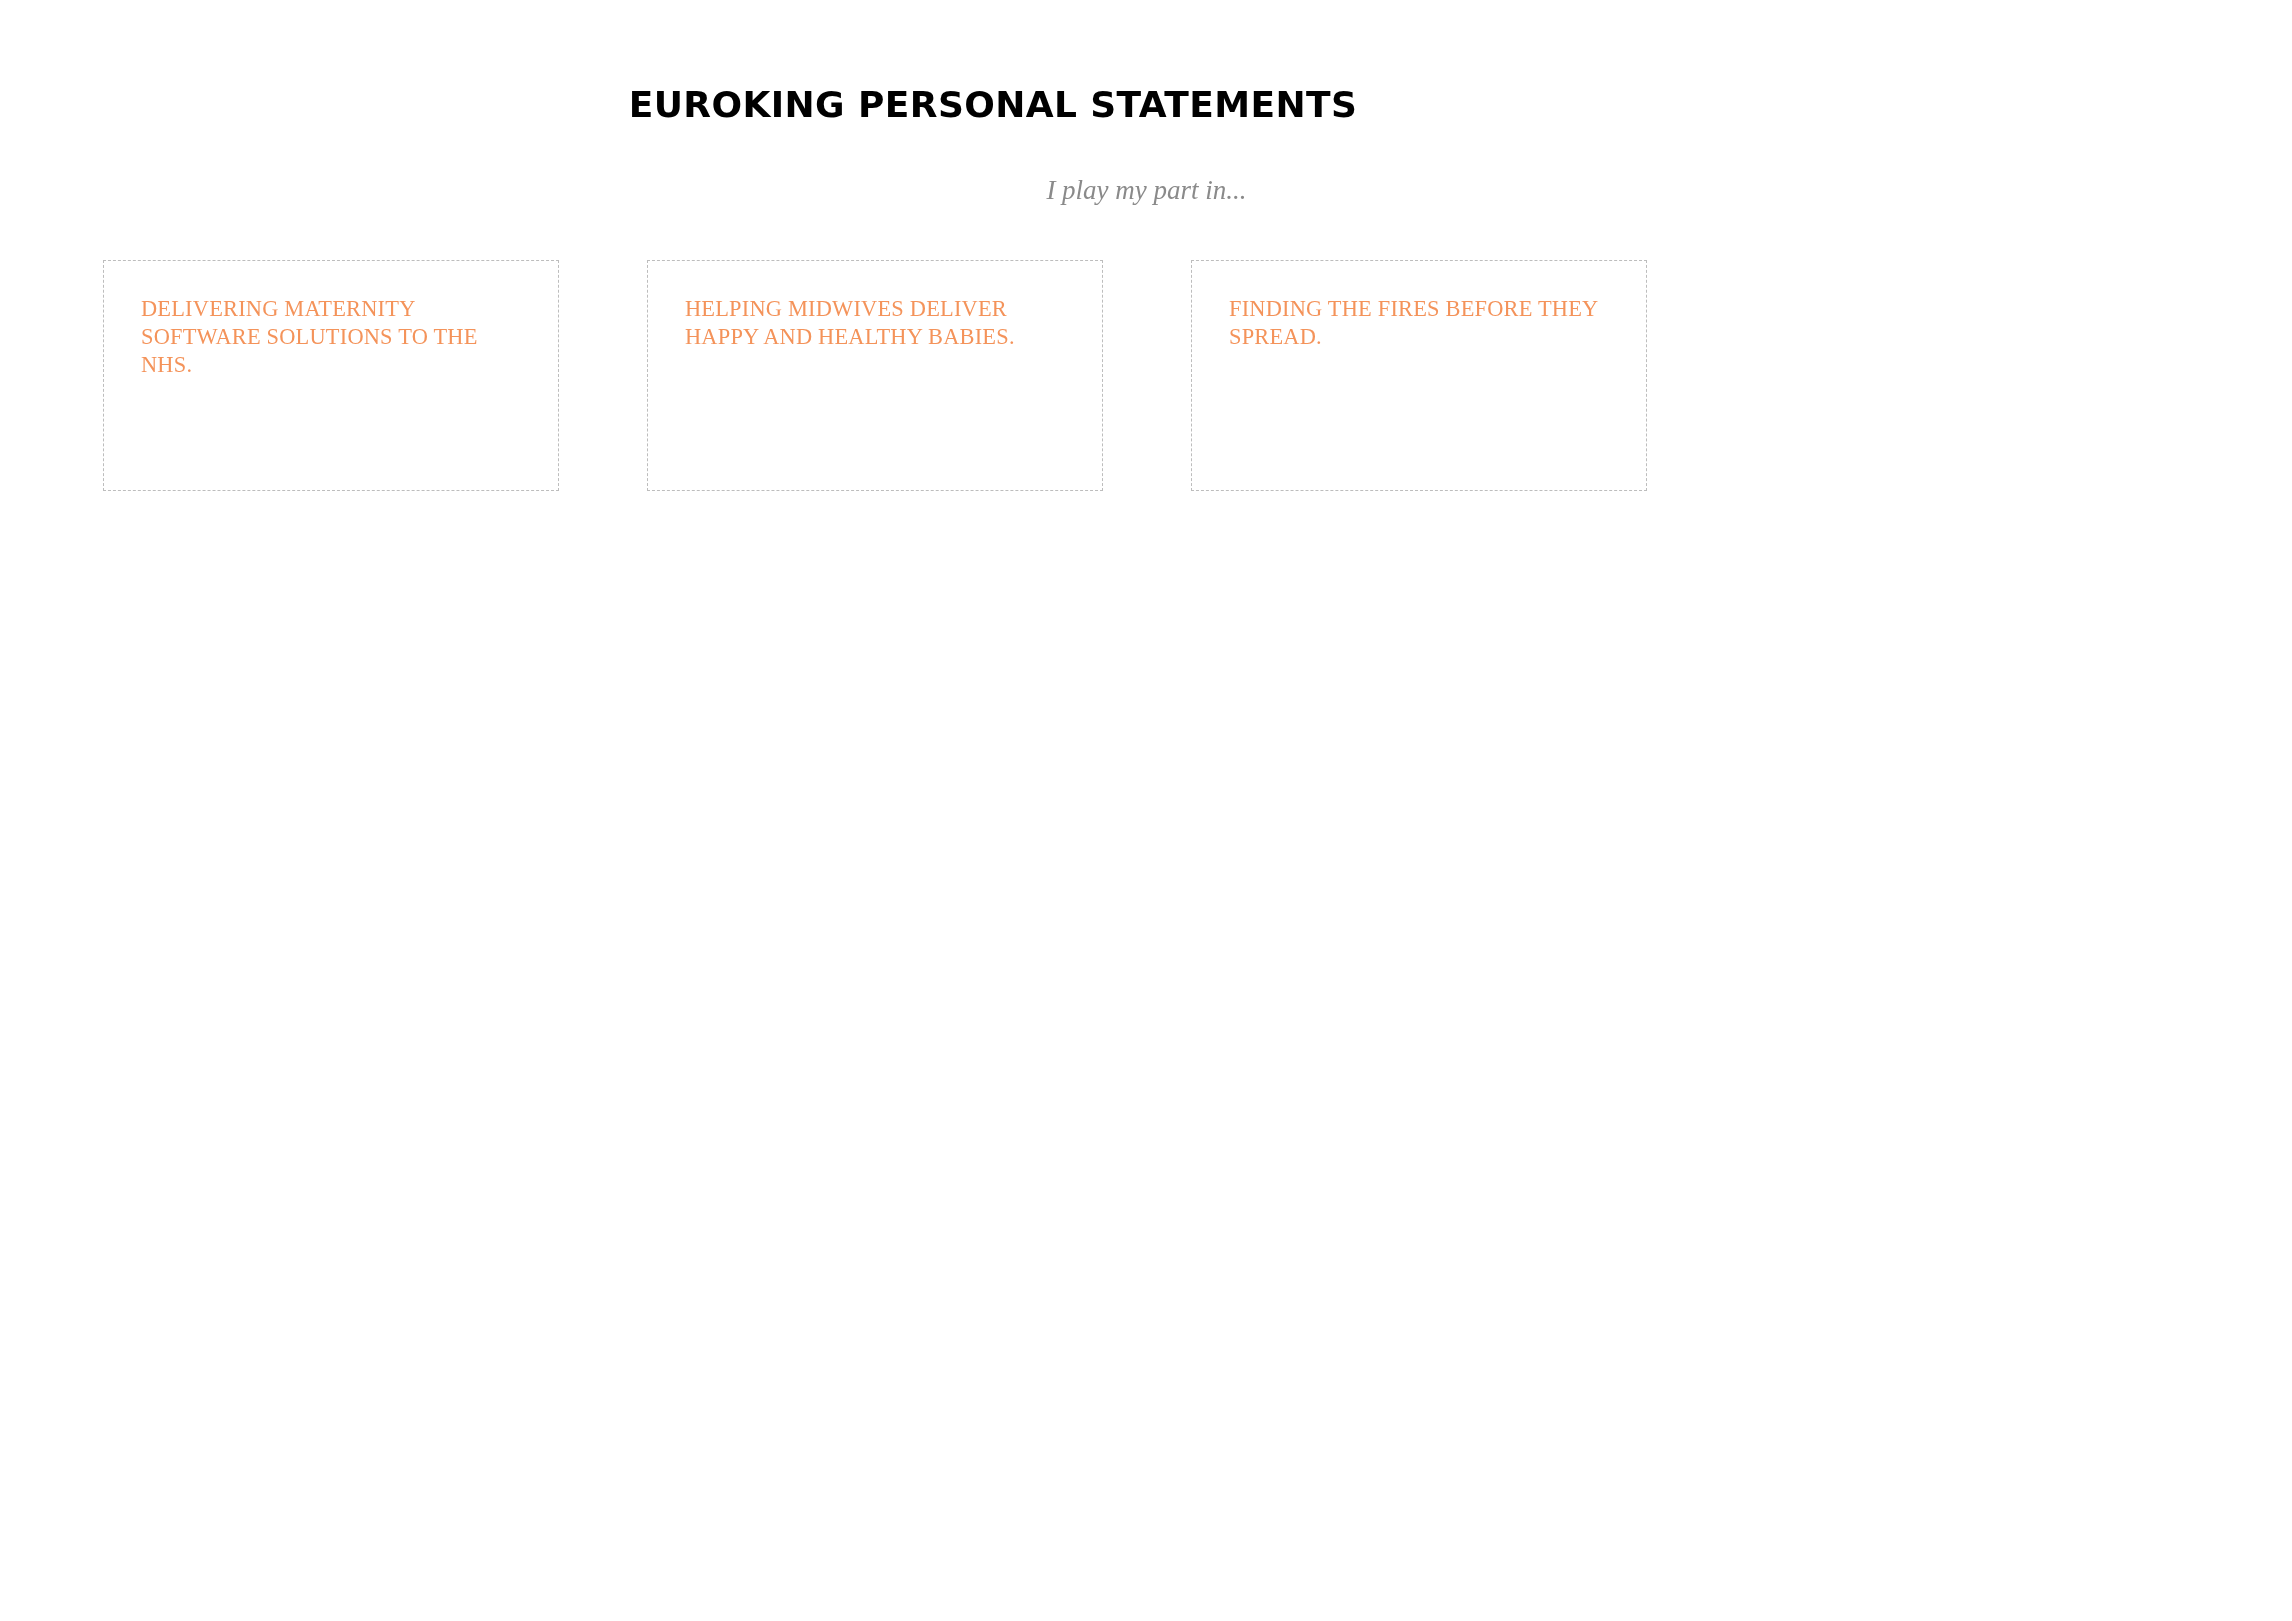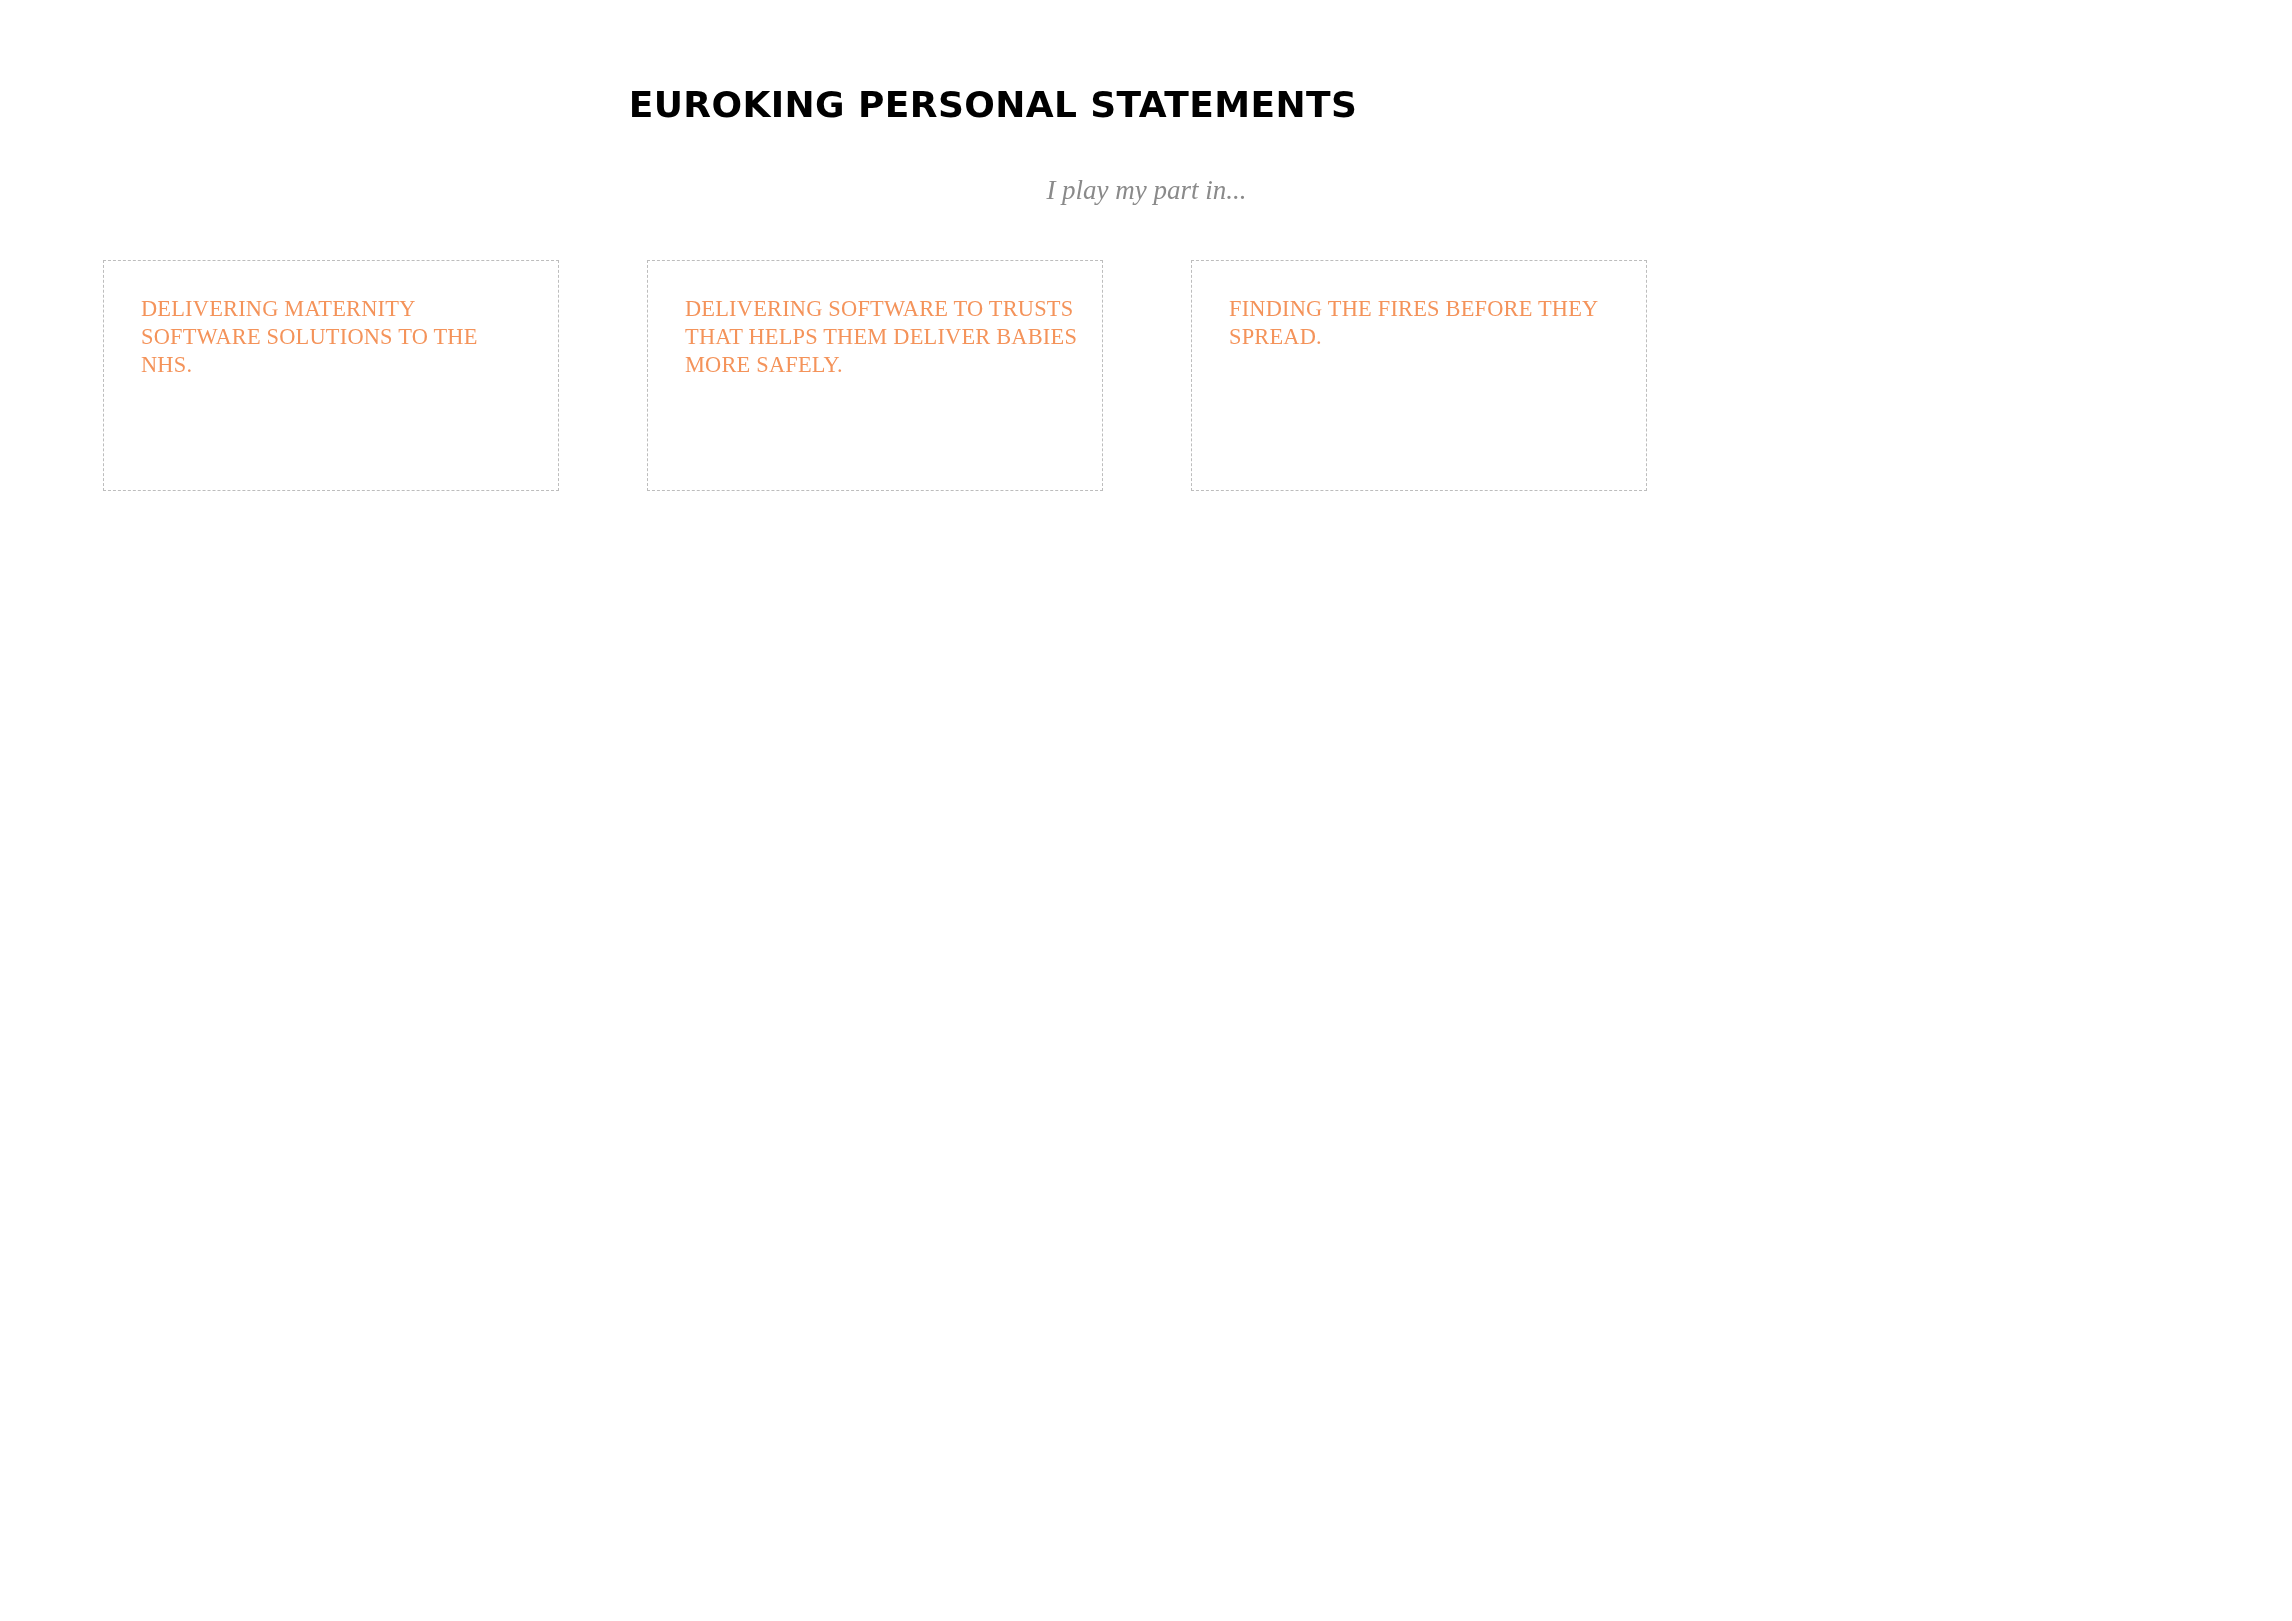--- a/index.html
+++ b/index.html
@@ -38,19 +38,19 @@
 <body>
 
 <h1 class="title">EUROKING PERSONAL STATEMENTS</h1>
 <p class="subtitle">I play my part in...</p>
 
 <div class="grid">
   <div class="card">
     <p class="card-text">DELIVERING MATERNITY SOFTWARE SOLUTIONS TO THE NHS.</p>
   </div>
   <div class="card">
-    <p class="card-text">DELIVERING SOFTWARE TO TRUSTS THAT HELPS THEM DELIVER BABIES MORE SAFELY.</p>
+    <p class="card-text">HELPING MIDWIVES DELIVER HAPPY AND HEALTHY BABIES.</p>
   </div>
   <div class="card">
     <p class="card-text">FINDING THE FIRES BEFORE THEY SPREAD.</p>
   </div>
 </div>
 
 
 </body></html>

